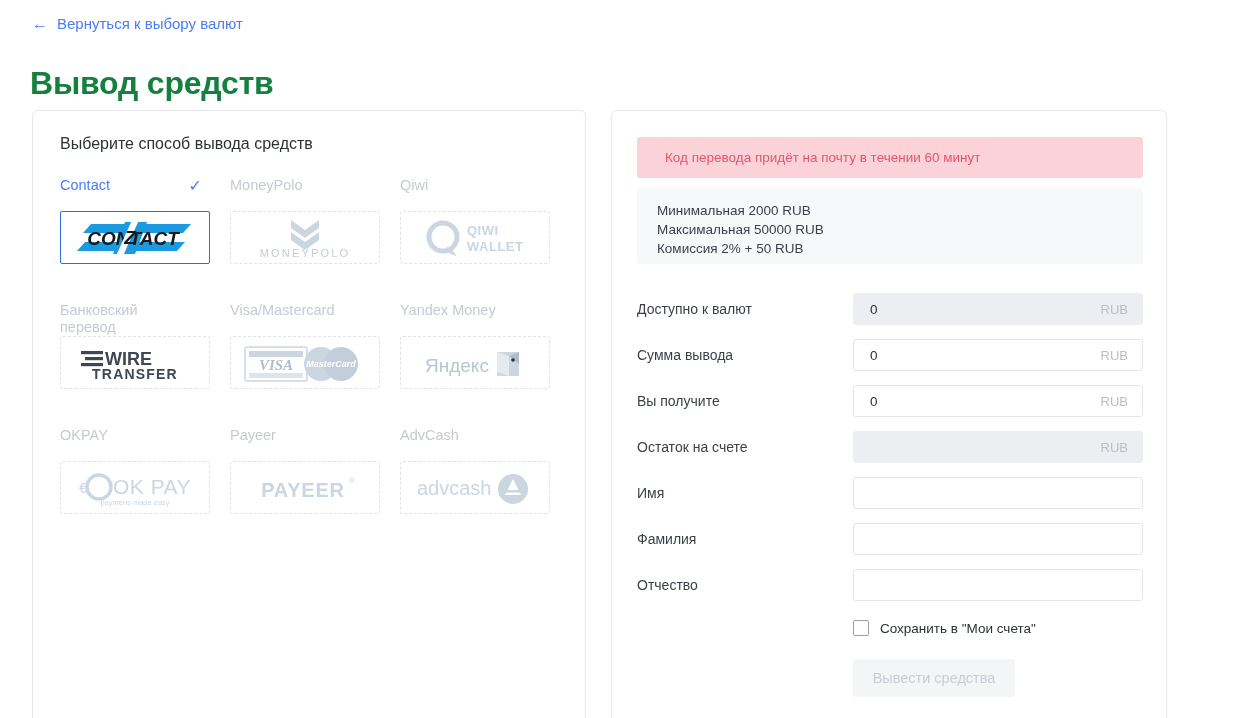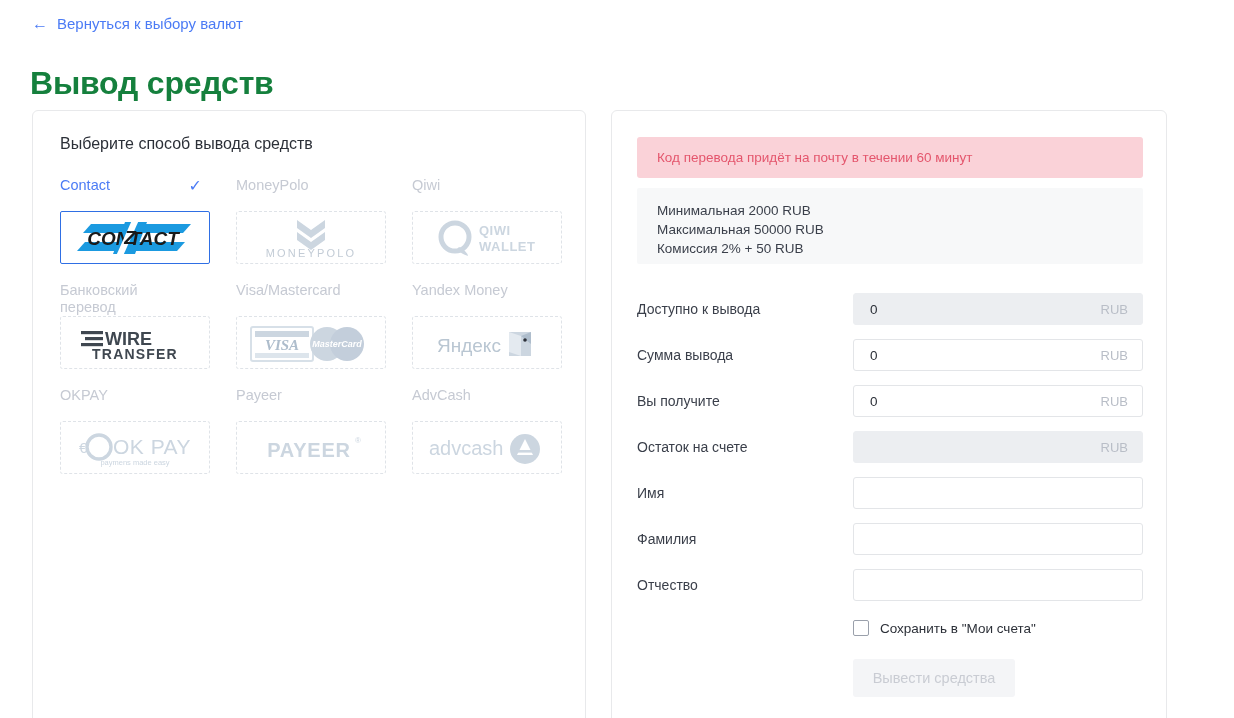--- a/index.html
+++ b/index.html
@@ -43,20 +43,21 @@
   }
 
   
   .methods {
     position: absolute; left: 27px; top: 64px;
     width: 505px;
     display: grid;
     grid-template-columns: repeat(3, 150px);
     column-gap: 26px;
     row-gap: 0;
+    gap: 20px;
   }
   .method {
     position: relative;
     height: 105px;
     cursor: pointer;
   }
   .method-label {
     font-size: 14.5px;
     color: #c6cad3;
     line-height: 17px;
@@ -88,21 +89,21 @@
   
   .logo { display: block; }
 
   
   .alert {
     position: absolute; left: 25px; top: 26px;
     width: 506px; height: 41px;
     background: #fad2d8;
     border-radius: 3px;
     display: flex; align-items: center;
-    padding-left: 20px;
+    padding-left: 28px;
     color: #e4566d; font-size: 13.5px;
   }
   .limits {
     position: absolute; left: 25px; top: 77px;
     width: 506px; height: 76px;
     background: #f7f8f9;
     border-radius: 2px;
     padding: 13px 0 0 20px;
     color: #3a3f4a; font-size: 13.5px; line-height: 19px;
   }
@@ -301,21 +302,21 @@
     <div class="alert">Код перевода придёт на почту в течении 60 минут</div>
 
     <div class="limits">
       <div>Минимальная 2000 RUB</div>
       <div>Максимальная 50000 RUB</div>
       <div>Комиссия 2% + 50 RUB</div>
     </div>
 
     <div class="form" id="form-rows">
         <div class="frow">
-          <div class="flabel">Доступно к вывода</div>
+          <div class="flabel">Доступно к валют</div>
           <div class="fctl disabled">
             <span class="fval">0</span>
             <span class="fsuffix">RUB</span>
           </div>
         </div>
         <div class="frow">
           <div class="flabel">Сумма вывода</div>
           <div class="fctl">
             <span class="fval">0</span>
             <span class="fsuffix">RUB</span>

